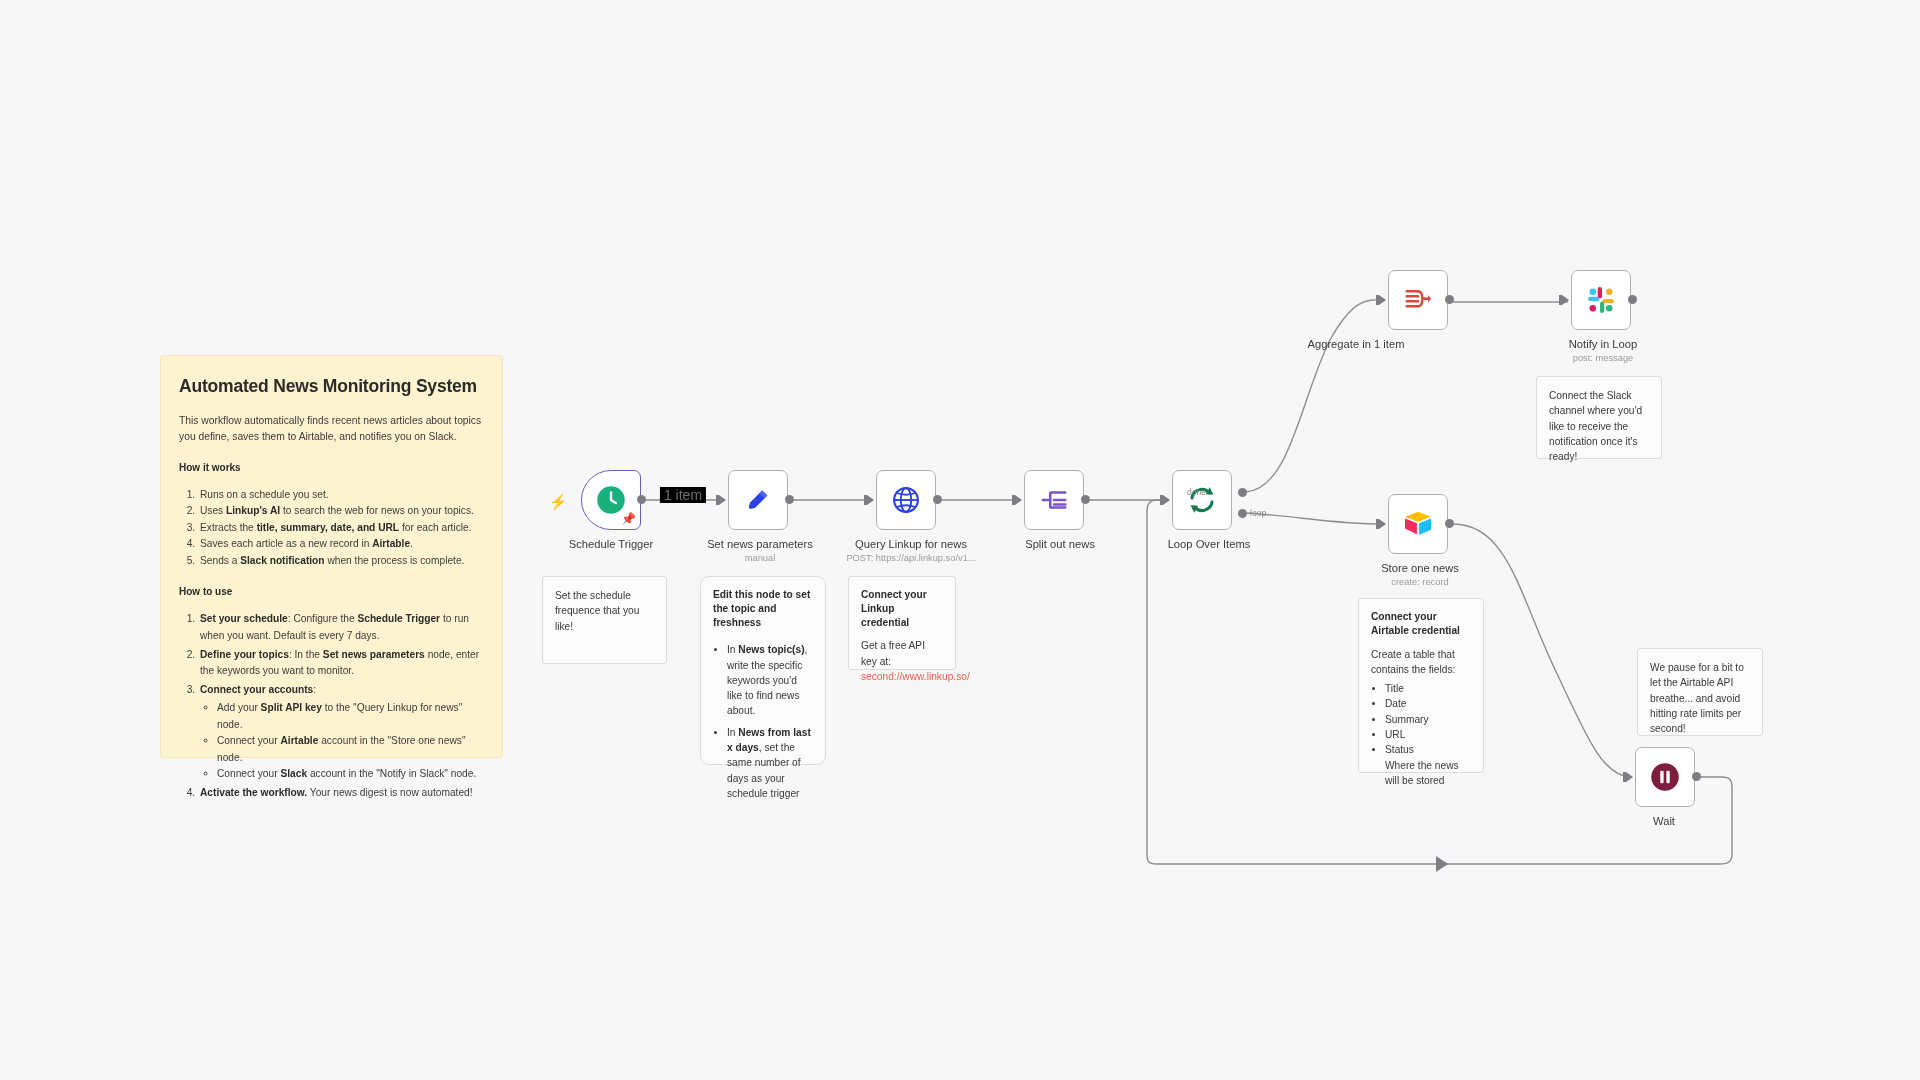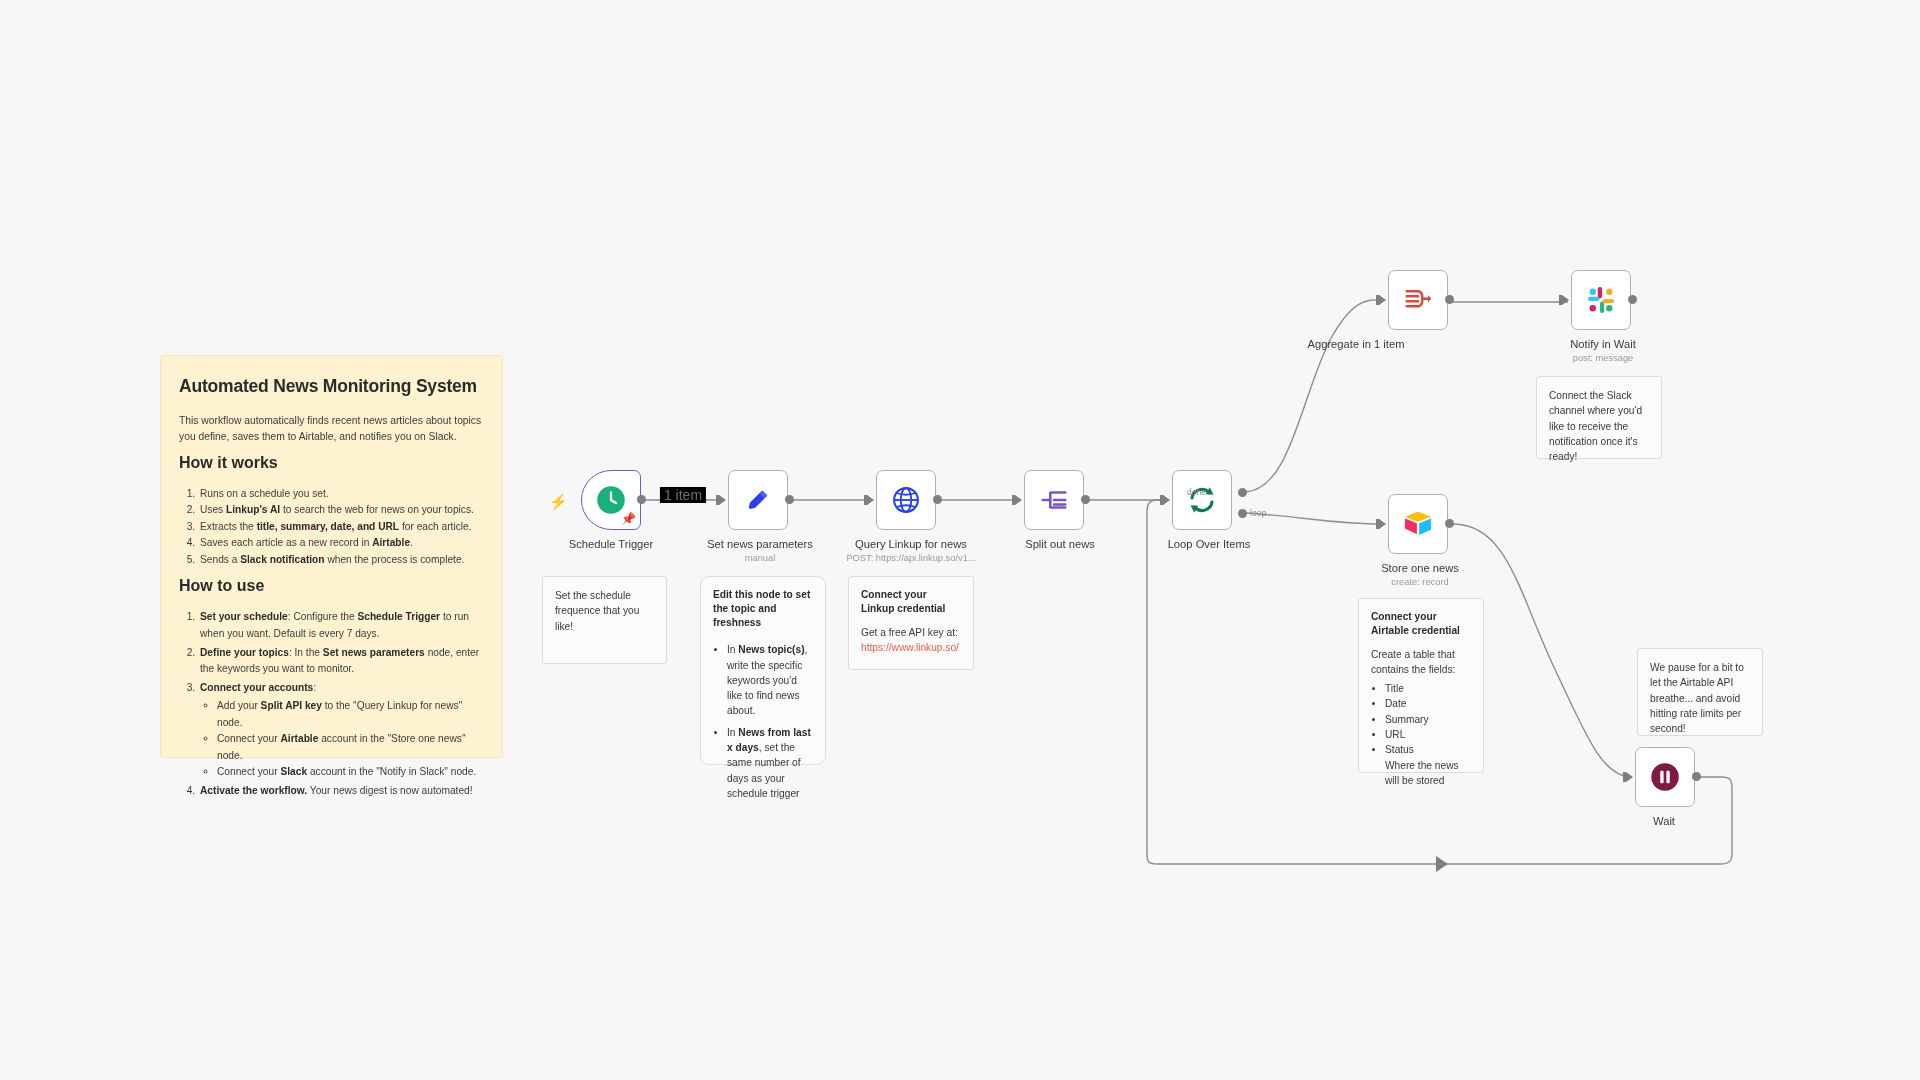--- a/index.html
+++ b/index.html
@@ -24,22 +24,22 @@
     padding: 20px 18px 14px 18px;
     background: #fdf3d0;
     border: 1px solid #f2e7b5;
   }
   .sticky-main h1 {
     font-size: 17.5px; font-weight: bold; letter-spacing: -0.2px;
     color: #2b2b2b; margin-bottom: 16px;
   }
   .sticky-main p.intro { font-size: 10.3px; line-height: 1.55; color: #3c3c3c; }
   .sticky-main h2 {
-    font-size: 16px; font-weight: bold; color: #2b2b2b;
-    margin-top: 9px; margin-bottom: 14px;
+    font-size: 10px; font-weight: bold; color: #2b2b2b;
+    margin-top: 17px; margin-bottom: 14px;
   }
   .sticky-main ol { margin-left: 19px; }
   .sticky-main ol > li {
     font-size: 10.2px; line-height: 1.62; color: #3c3c3c; padding-left: 2px;
   }
   .sticky-main ol.howto > li { margin-bottom: 2px; }
   .sticky-main ul.sub { list-style: circle; margin-left: 17px; margin-top: 2px; }
   .sticky-main ul.sub > li { font-size: 10.2px; line-height: 1.62; }
   .sticky-main b { font-weight: bold; color: #2b2b2b; }
 
@@ -225,25 +225,25 @@
       <ellipse cx="12" cy="12" rx="4.2" ry="9.5" stroke="#2b40e8" stroke-width="1.5" fill="none"></ellipse>
       <line x1="2.5" y1="12" x2="21.5" y2="12" stroke="#2b40e8" stroke-width="1.5"></line>
       <path d="M4.6 6.4 Q12 9.2 19.4 6.4" stroke="#2b40e8" stroke-width="1.4" fill="none"></path>
       <path d="M4.6 17.6 Q12 14.8 19.4 17.6" stroke="#2b40e8" stroke-width="1.4" fill="none"></path>
     </svg>
   </div>
   <div class="port" style="left:933px; top:495px;"></div>
   <div class="node-label" style="left:911px; top:538px;">Query Linkup for news</div>
   <div class="node-sub" style="left:911px; top:553px;">POST: https://api.linkup.so/v1...</div>
 
-  <div class="note" style="left:848px; top:576px; width:126px; height:94px;">
+  <div class="note" style="left:848px; top:576px; width:108px; height:94px;">
     <div class="nt-title">Connect your Linkup credential</div>
     <div class="gap"></div>
     <div>Get a free API key at:</div>
-    <a href="#">https://www.linkup.so/</a>
+    <a href="#">second://www.linkup.so/</a>
   </div>
 
   <div class="port-in" style="left:1015px; top:495px;"></div>
   <div class="node" style="left:1024px; top:470px;">
     <svg width="30" height="30" viewBox="0 0 24 24">
       <g stroke="#7b52c8" stroke-width="2" stroke-linecap="round">
         <line x1="3" y1="12" x2="9" y2="12"></line>
         <path d="M9 6.5 Q9 6 9.8 6 L21 6" fill="none"></path>
         <line x1="12" y1="12" x2="21" y2="12"></line>
         <line x1="12" y1="15.5" x2="21" y2="15.5"></line>
@@ -299,21 +299,21 @@
         <rect x="11.2" y="13.2" width="3.4" height="9.2" rx="1.7" fill="#2eb67d"></rect>
         <rect x="13.2" y="11.2" width="9.2" height="3.4" rx="1.7" fill="#ecb22e"></rect>
         <circle cx="5.4" cy="5.4" r="2.6" fill="#36c5f0"></circle>
         <circle cx="18.6" cy="5.4" r="2.6" fill="#ecb22e"></circle>
         <circle cx="5.4" cy="18.6" r="2.6" fill="#e01e5a"></circle>
         <circle cx="18.6" cy="18.6" r="2.6" fill="#2eb67d"></circle>
       </g>
     </svg>
   </div>
   <div class="port" style="left:1628px; top:295px;"></div>
-  <div class="node-label" style="left:1603px; top:338px;">Notify in Wait</div>
+  <div class="node-label" style="left:1603px; top:338px;">Notify in Loop</div>
   <div class="node-sub" style="left:1603px; top:353px;">post: message</div>
 
   <div class="note" style="left:1536px; top:376px; width:126px; height:83px;">
     <span>Connect the Slack channel where you'd like to receive the notification once it's ready!</span>
   </div>
 
   <div class="port-in" style="left:1379px; top:519px;"></div>
   <div class="node" style="left:1388px; top:494px;">
     <svg width="30" height="30" viewBox="0 0 24 24">
       <polygon points="12,2.2 22.4,6.2 12,10.2 1.6,6.2" fill="#ffbf00"></polygon>

